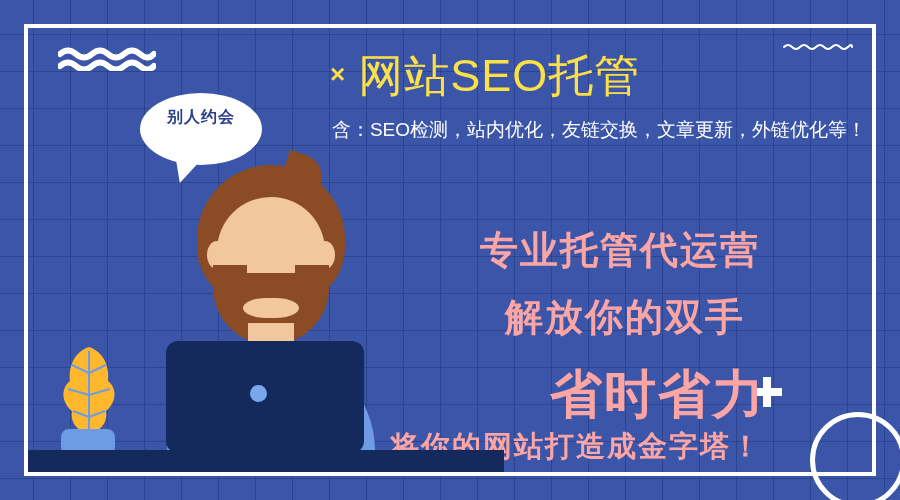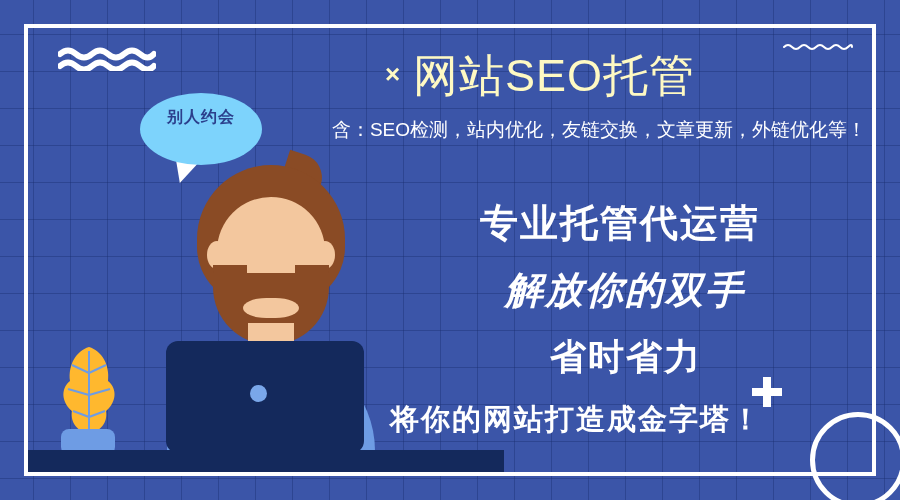--- a/index.html
+++ b/index.html
@@ -39,47 +39,48 @@
   }
   .plus-mark::before,.plus-mark::after{
     content:"";position:absolute;background:#ffffff;
   }
   .plus-mark::before{left:11px;top:0;width:8px;height:30px;}
   .plus-mark::after{left:0;top:11px;width:30px;height:8px;}
 
   
   .headline{
     position:absolute;left:330px;top:46px;width:420px;
-    text-align:center;color:#fef9c3;
+    color:#fde047;
     font-size:45px;line-height:56px;font-weight:400;
     letter-spacing:1px;white-space:nowrap;
   }
   .headline .xmark{
     font-size:26px;vertical-align:8px;margin-right:12px;font-weight:700;
   }
   .subhead{
     position:absolute;left:318px;top:116px;width:562px;
     text-align:center;color:#ffffff;
     font-size:19px;line-height:28px;font-weight:400;white-space:nowrap;
   }
 
   
   .sell{
-    position:absolute;color:#ffffff;font-weight:700;white-space:nowrap;
+    position:absolute;color:#fca5a5;font-weight:700;white-space:nowrap;
     letter-spacing:2px;
+    margin-top:27px;
   }
   .sell-1{left:480px;top:198px;font-size:38px;}
-  .sell-2{left:505px;top:265px;font-size:38px;font-style:italic;}
-  .sell-3{left:550px;top:333px;font-size:36px;}
+  .sell-2{left:505px;top:265px;font-size:38px;}
+  .sell-3{left:550px;top:333px;font-size:52px;}
   .sell-4{left:390px;top:400px;font-size:29px;}
 
   
   .bubble{
     position:absolute;left:140px;top:93px;width:122px;height:72px;
-    background:#7dd3fc;border-radius:50%/50%;
+    background:#ffffff;border-radius:50%/50%;
   }
   .bubble-txt{
     position:absolute;left:0;top:12px;width:122px;text-align:center;
     color:#2b3f8c;font-size:16px;line-height:24px;font-weight:700;
     letter-spacing:1px;
   }
   .bubble-tail{
     position:absolute;left:172px;top:152px;width:0;height:0;
     border-left:10px solid transparent;
     border-right:22px solid transparent;

